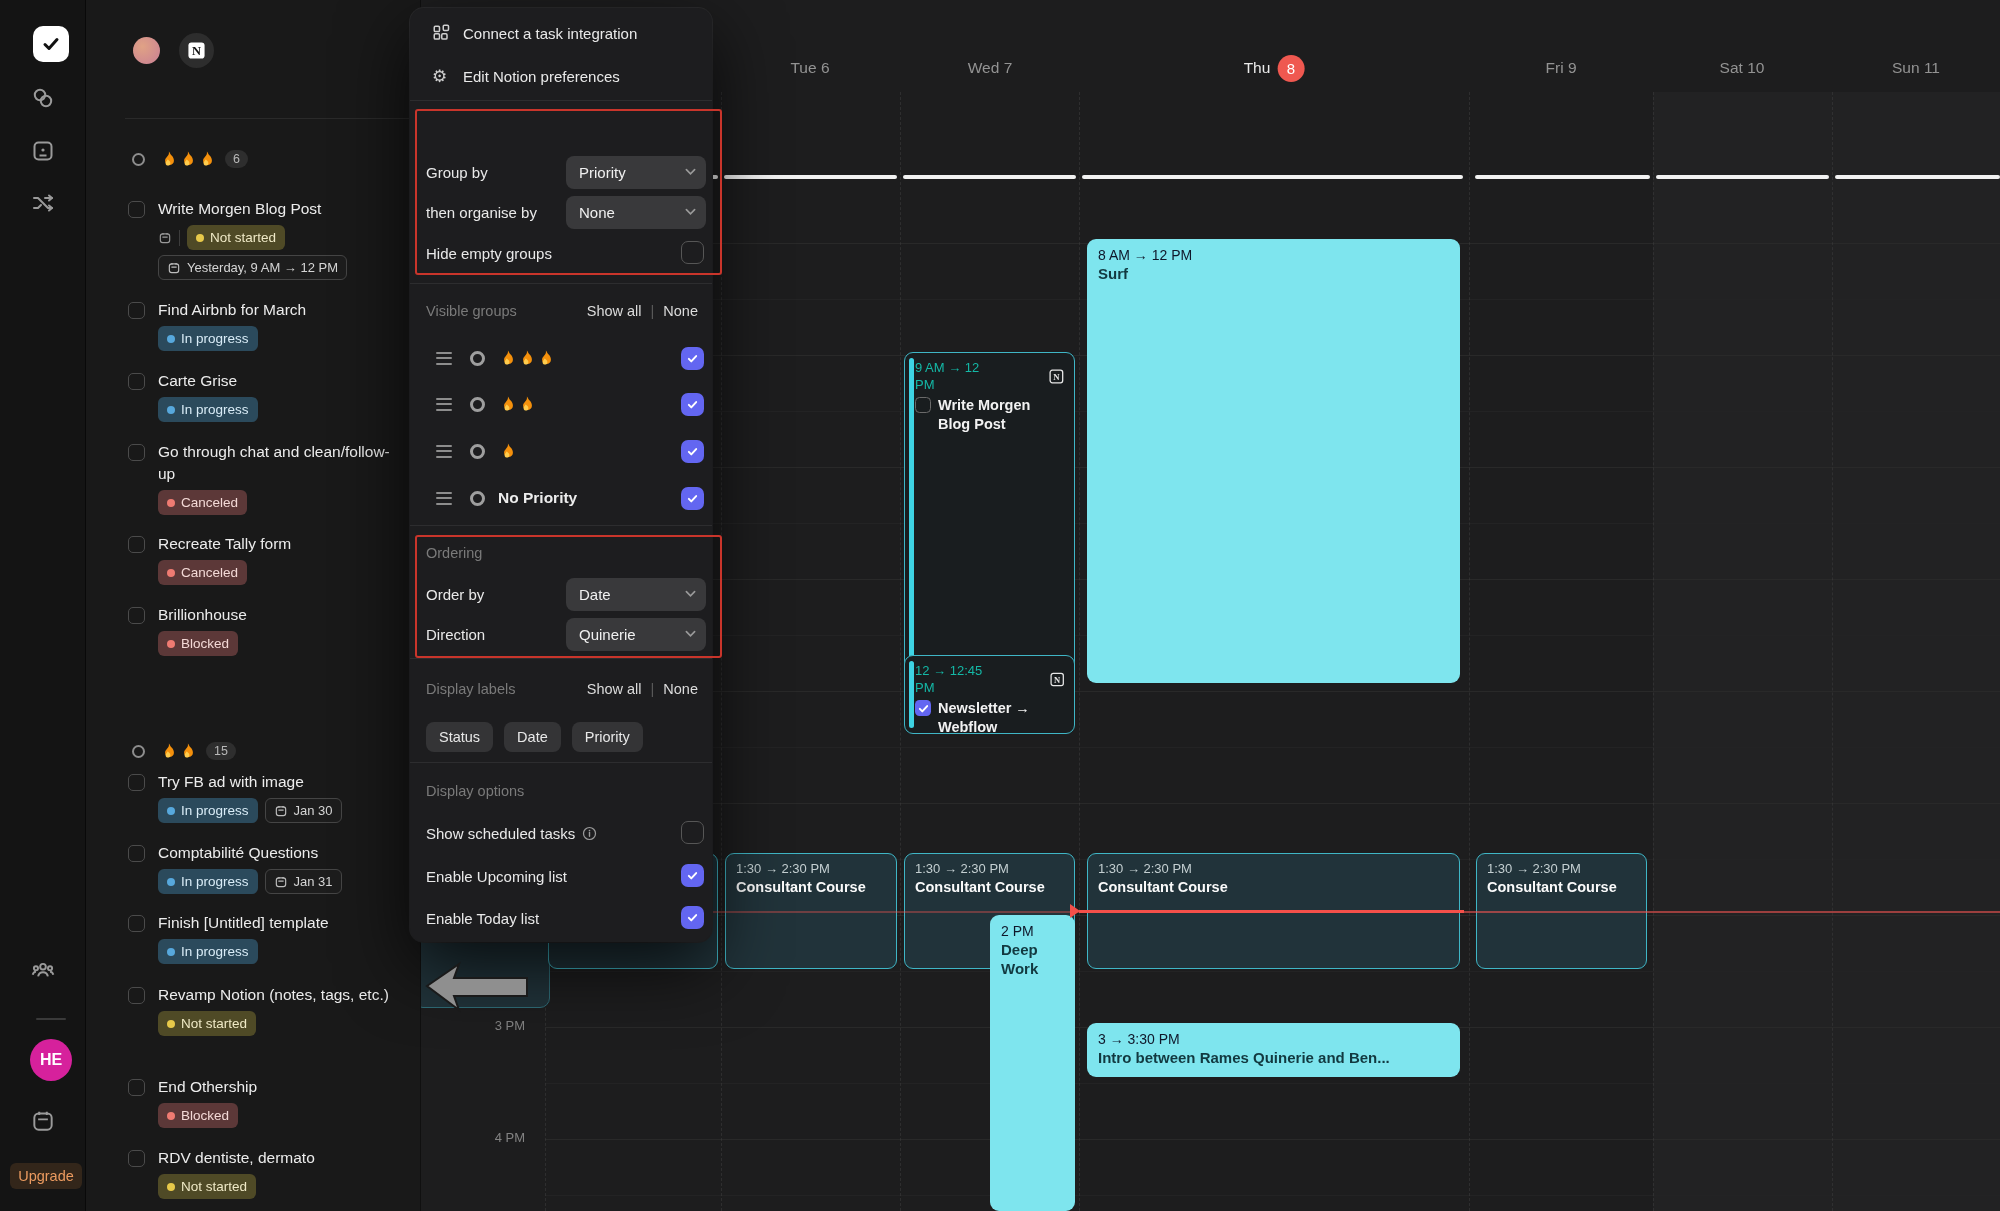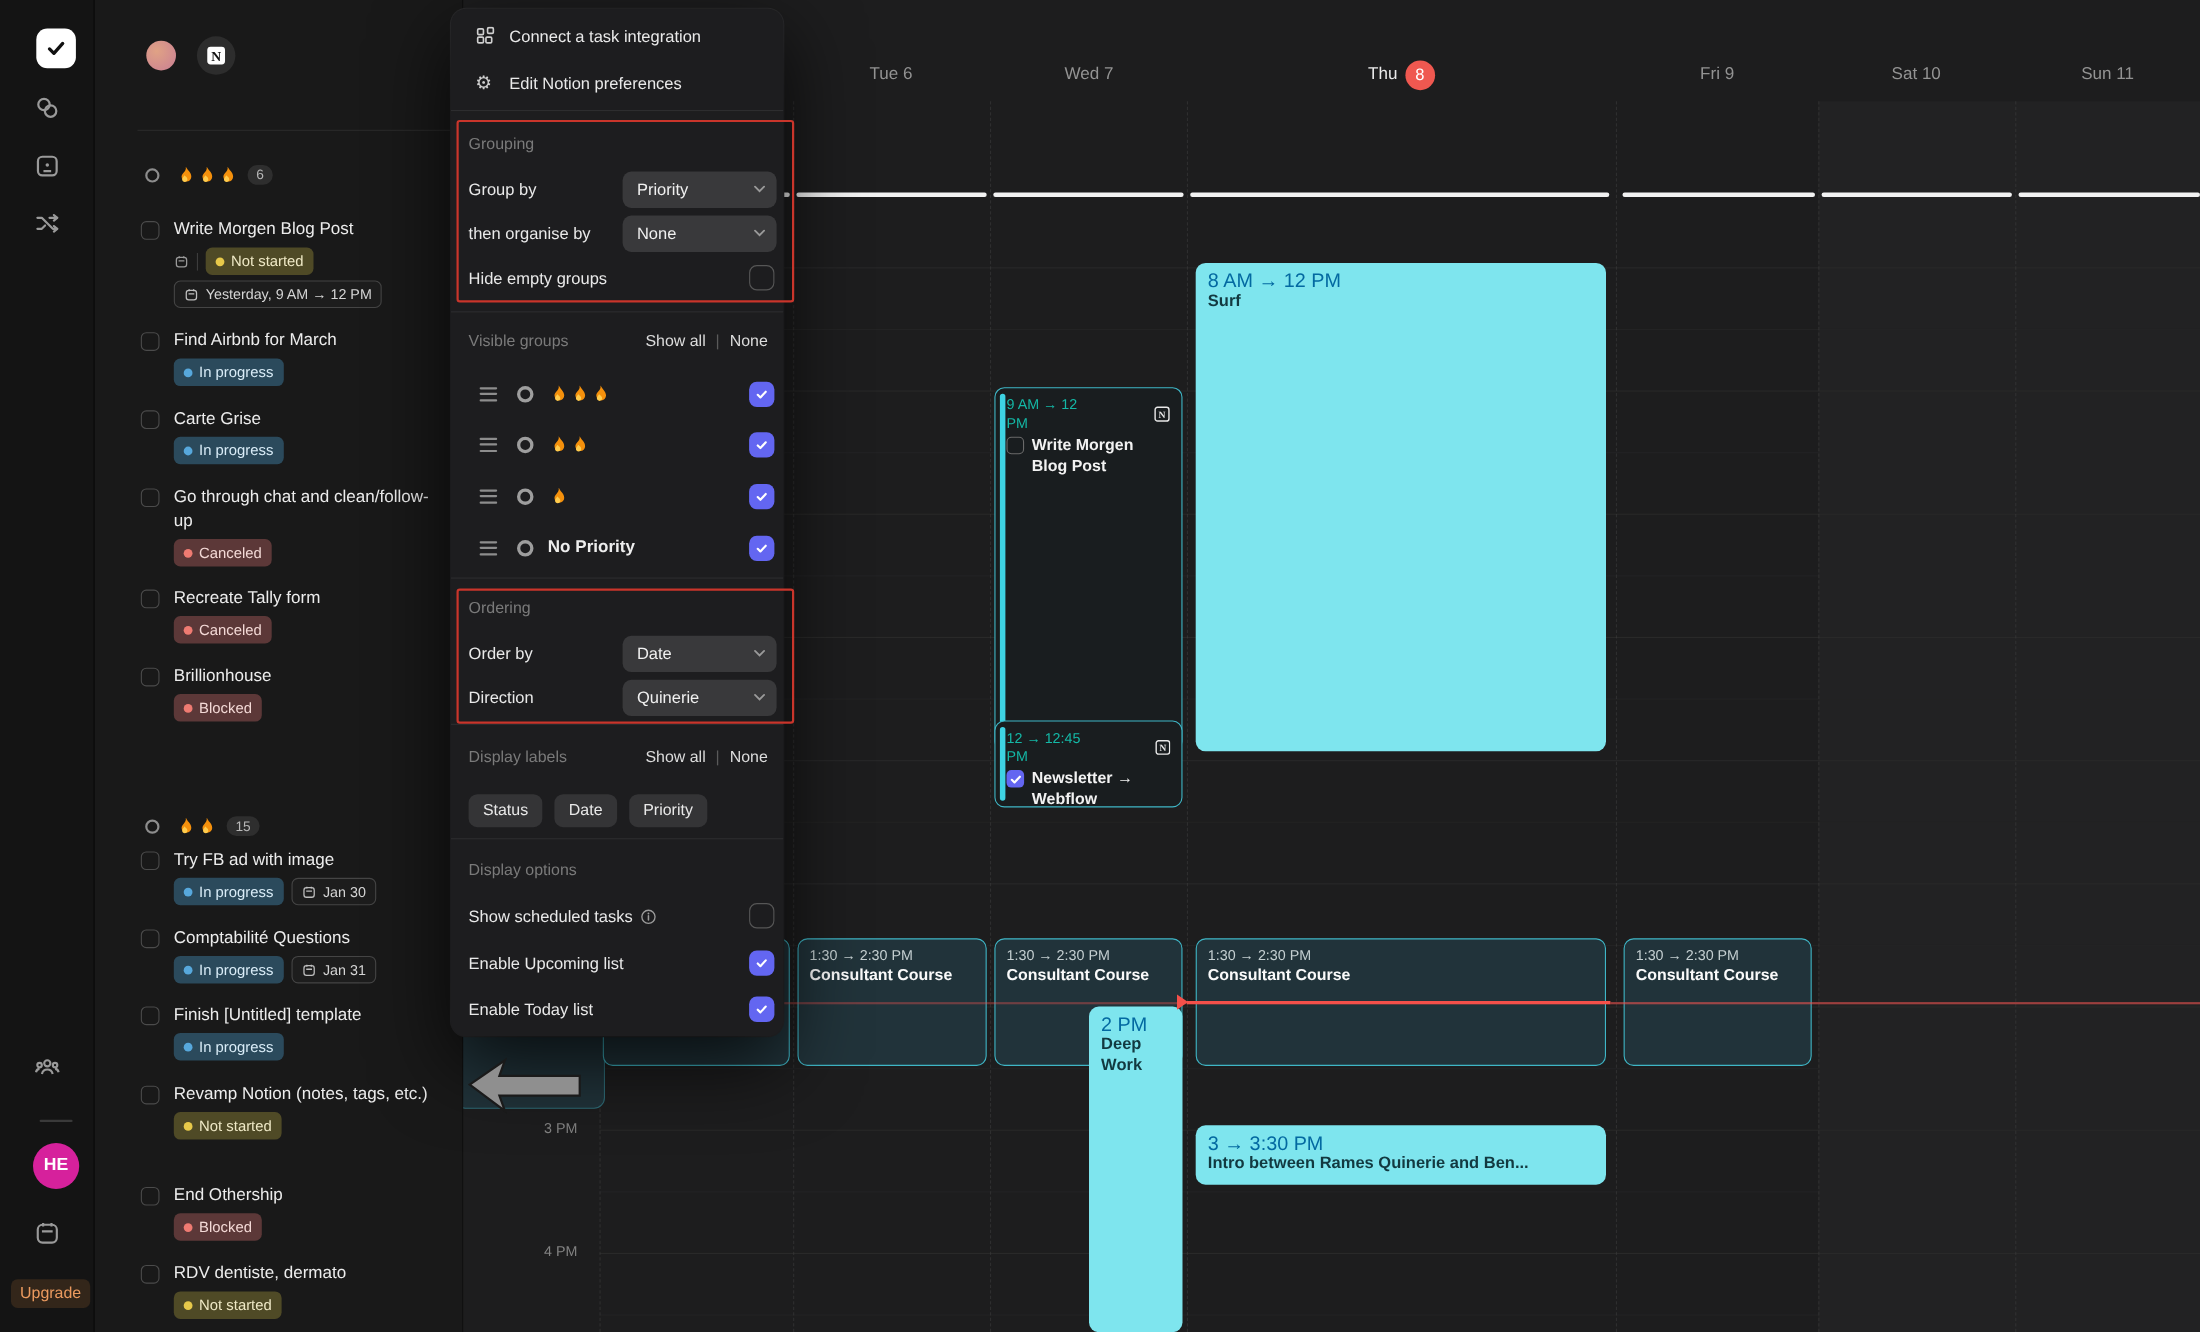--- a/index.html
+++ b/index.html
@@ -51,21 +51,21 @@
   .daynum{width:27px;height:27px;border-radius:50%;background:#ef5850;color:#fff;font-size:15px;
           display:flex;align-items:center;justify-content:center;}
   .hline{left:125px;right:0;height:1px;background:#292929;}
   .hline.half{background:#232324;}
   .vdash{top:92px;bottom:0;width:0;border-left:1px dashed #3d3d3d;opacity:.55;}
   .weekend{top:92px;bottom:0;background:rgba(255,255,255,0.022);}
   .mbar{top:175px;height:4px;background:#f2f2f2;border-radius:2px;}
   .tlabel{color:#828282;font-size:13px;width:105px;text-align:right;}
   .ev{border-radius:9px;box-sizing:border-box;overflow:hidden;}
   .ev.filled{background:#7ee5ee;}
-  .ev.filled .ev-time{color:#0369a1;font-size:18px;line-height:18px;}
+  .ev.filled .ev-time{color:#0f172a;font-size:14px;line-height:18px;}
   .ev.filled .ev-title{color:#123940;font-size:15px;font-weight:bold;line-height:19px;}
   .ev.outlined,.ev.task{background:#21333a;border:1px solid #3fb6c6;}
   .ev.outlined .ev-time{color:#c4cfd1;font-size:13px;line-height:17px;}
   .ev.outlined .ev-title{color:#fafafa;font-size:14.5px;font-weight:bold;line-height:19px;margin-top:1px;}
   .ev.task{background:#191d1f;padding-left:14px;}
   .ev.task .bar{position:absolute;left:4px;top:5px;bottom:5px;width:5px;border-radius:3px;background:#3ed3e3;}
   .ev.task .ev-time{color:#14b8a6;font-size:13px;line-height:17px;display:flex;justify-content:space-between;align-items:center;gap:48px;}
   .ev.task .trow{display:flex;gap:7px;margin-top:3px;}
   .ev.task .ev-title{color:#f2f2f2;font-size:14.5px;font-weight:bold;line-height:19px;}
   .ev-cb{width:16px;height:16px;border-radius:4.5px;box-sizing:border-box;flex:none;margin-top:1px;}
@@ -452,23 +452,20 @@
           </svg>
       </span>
       <span class="m-label" style="margin-left:53px">Connect a task integration</span>
     </div>
     <div class="abs m-row" style="top:68px">
       <span class="abs" style="left:22px;top:7px;color:#cfcfcf;font-size:17px;font-family:'DejaVu Sans',sans-serif">⚙</span>
       <span class="m-label" style="margin-left:53px">Edit Notion preferences</span>
     </div>
     <div class="abs m-divider" style="top:92px"></div>
 
-    <div class="abs m-row" style="top:123px">
-      <span class="m-section" style="margin-left:16px">Grouping</span>
-      </div>
     <div class="abs m-row" style="top:164px">
       <span class="m-label" style="margin-left:16px">Group by</span>
       <div class="m-select">
         <span>Priority</span>
         <svg width="11" height="8" viewBox="0 0 12 8">
           <path d="M1.5 1.5L6 6l4.5-4.5" stroke="#9a9a9a" stroke-width="1.8" fill="none" stroke-linecap="round"></path>
           </svg>
       </div>
     </div>
     <div class="abs m-row" style="top:204px">

